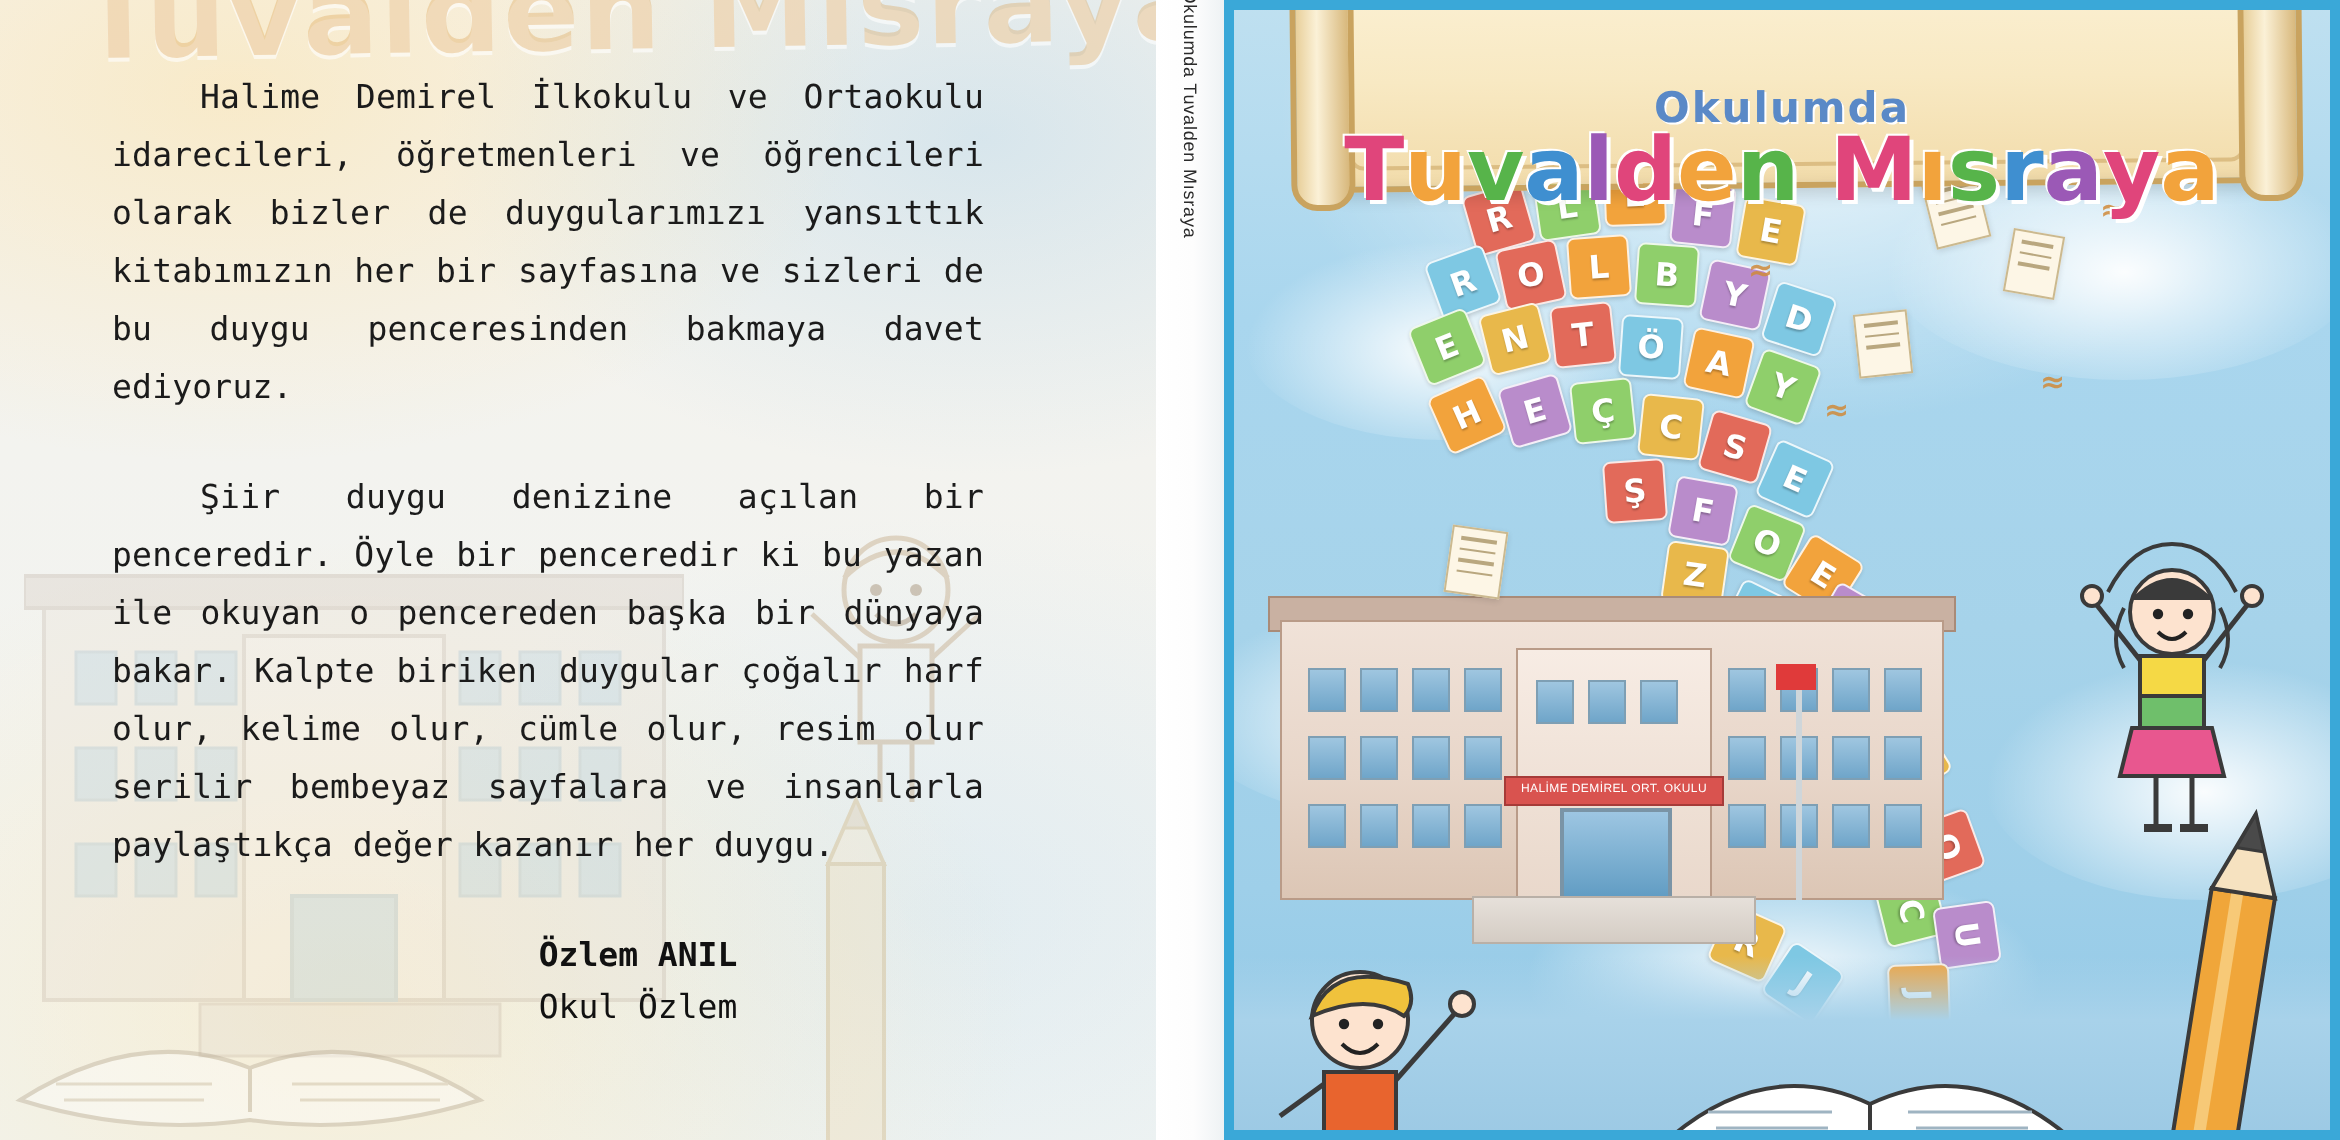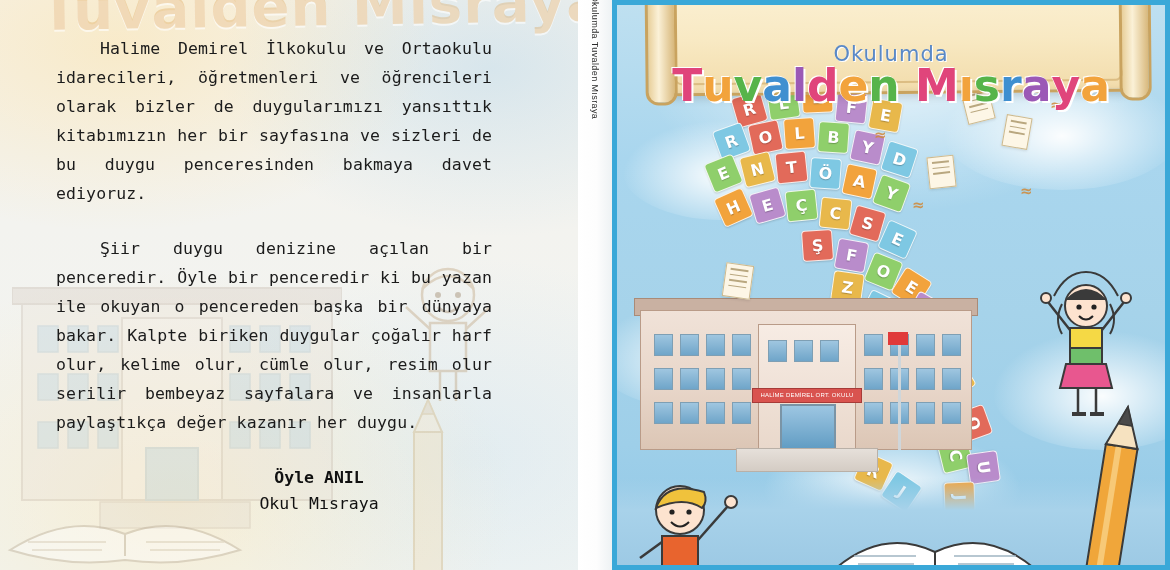--- a/index.html
+++ b/index.html
@@ -216,21 +216,21 @@
   }
   .banner-roll.left  { left: -18px; }
   .banner-roll.right { right: -18px; }
 
   .title-line1 {
     position: absolute;
     left: 0; right: 0;
     top: 42px;
     text-align: center;
     font-family: "DejaVu Sans", sans-serif;
-    font-weight: 400;
+    font-weight: 700;
     font-size: 21px;
     letter-spacing: 1px;
     color: #5a89c7;
     text-shadow: 1px 1px 0 #ffffff;
     white-space: nowrap;
   }
   .title-line2 {
     position: absolute;
     left: 0; right: 0;
     top: 60px;
@@ -472,22 +472,22 @@
     <svg class="back-ghost-pencil" viewBox="0 0 60 190">
       <rect x="16" y="40" width="28" height="150" fill="#f3dcb0" stroke="#c9a35f" stroke-width="2"></rect>
       <path d="M16 40 L30 8 L44 40 z" fill="#f7e6c8" stroke="#c9a35f" stroke-width="2"></path>
       <path d="M24 22 L30 8 L36 22 z" fill="#d8c2a0" stroke="#c9a35f" stroke-width="1.5"></path>
     </svg>
 
     <div class="back-text-area">
       <p class="para">Halime Demirel İlkokulu ve Ortaokulu idarecileri, öğretmenleri ve öğrencileri olarak bizler de duygularımızı yansıttık kitabımızın her bir sayfasına ve sizleri de bu duygu penceresinden bakmaya davet ediyoruz.</p>
       <p class="para">Şiir duygu denizine açılan bir penceredir. Öyle bir penceredir ki bu yazan ile okuyan o pencereden başka bir dünyaya bakar. Kalpte biriken duygular çoğalır harf olur, kelime olur, cümle olur, resim olur serilir bembeyaz sayfalara ve insanlarla paylaştıkça değer kazanır her duygu.</p>
       <div class="signature">
-        <div class="sig-name">Öyle ANIL</div>
-        <div class="sig-role">Okul Mısraya</div>
+        <div class="sig-name">Özlem ANIL</div>
+        <div class="sig-role">Okul Özlem</div>
       </div>
     </div>
   </div>
 
   <div class="spine">
     <div class="spine-text">Okulumda Tuvalden Mısraya</div>
   </div>
 
   <div class="front-cover">
     <div class="cloud c1"></div>

